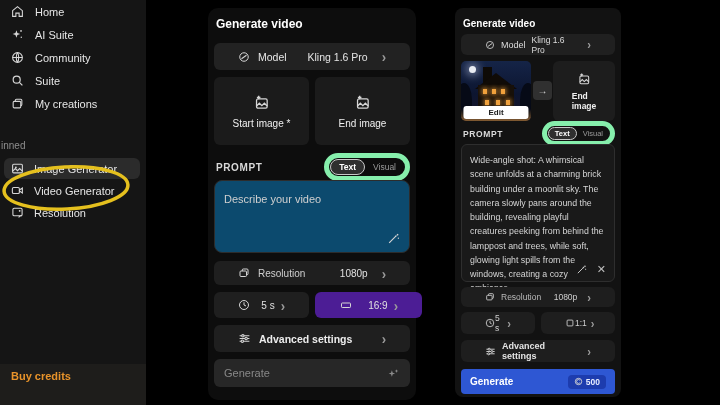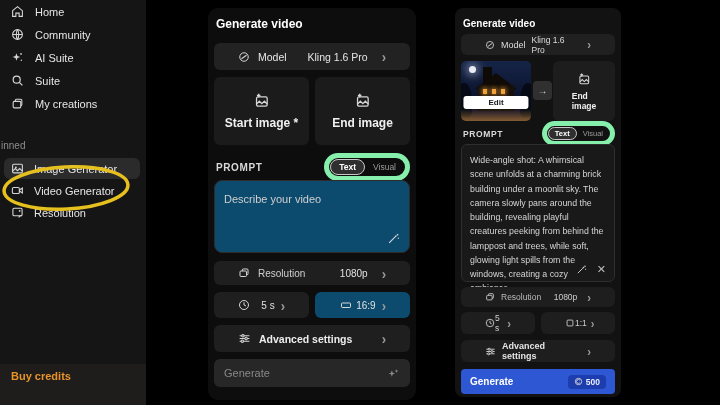--- a/index.html
+++ b/index.html
@@ -31,39 +31,39 @@
   .panel-mid { position:absolute; left:208px; top:8px; width:208px; height:392px;
     background:#0d0d0d; border-radius:10px; }
   .panel-mid .title { position:absolute; left:8px; top:9px; color:#fff; font-size:12px; font-weight:bold; }
   .m-model { left:6px; top:35px; width:196px; height:27px; gap:8px; }
   .m-model .lbl { color:#e8e8e8; font-size:10.5px; }
   .m-model .val { margin-left:auto; color:#e3e3e3; font-size:10.5px; margin-right:6px; }
   .img-box { position:absolute; background:#1b1b1b; border-radius:6px; display:flex; flex-direction:column;
     align-items:center; justify-content:center; gap:7px; color:#f0f0f0; }
   .m-img-l { left:6px; top:69px; width:95px; height:68px; }
   .m-img-r { left:107px; top:69px; width:95px; height:68px; }
-  .img-box .lab { font-size:12px; font-weight:bold; }
+  .img-box .lab { font-size:10px; font-weight:normal; }
   .prompt-head { position:absolute; display:flex; align-items:center; }
   .m-ph { left:8px; right:6px; top:150px; height:18px; }
   .p-label { color:#d9d9d9; font-weight:bold; letter-spacing:.6px; }
   .m-ph .p-label { font-size:10px; }
   .toggle { margin-left:auto; display:flex; align-items:center; border:5px solid #86efac;
     border-radius:999px; padding:1px; }
   .tg-on { border:1px solid #c9c9c9; background:#2f2f2f; color:#fff; border-radius:999px; font-weight:bold; }
   .tg-off { color:#9a9a9a; }
   .m-ph .tg-on, .m-ph .tg-off { font-size:8.5px; padding:2px 8px; }
   .textarea { position:absolute; background:#0c4a6e; border:1px solid #2c2c2c; border-radius:8px; }
   .m-ta { left:6px; top:172px; width:196px; height:73px; padding:8px 9px; }
   .m-ta .ph { color:#cfcfcf; font-size:11px; }
   .ta-tools { position:absolute; right:9px; bottom:7px; display:flex; gap:12px; align-items:center; color:#c8c8c8; }
   .m-res { left:6px; top:253px; width:196px; height:24px; gap:8px; background:#1f1f1f; }
   .m-res .lbl { color:#cfcfcf; font-size:10px; }
   .m-res .val { margin-left:auto; color:#e0e0e0; font-size:10px; margin-right:6px; }
   .m-dur { left:6px; top:284px; width:95px; height:26px; background:#1f1f1f; }
-  .m-asp { left:107px; top:284px; width:95px; height:26px; background:#0c4a6e; }
+  .m-asp { left:107px; top:284px; width:107px; height:26px; background:#4c1d95; }
   .small-val { margin-left:auto; color:#e0e0e0; font-size:10px; margin-right:6px; }
   .m-adv { left:6px; top:317px; width:196px; height:27px; gap:8px; background:#1f1f1f; }
   .m-adv .lbl { color:#ececec; font-size:10.5px; font-weight:bold; }
   .m-adv .chev { margin-left:auto; }
   .m-gen { left:6px; top:351px; width:196px; height:28px; background:#272727; border-radius:6px;
     display:flex; align-items:center; padding:0 10px; position:absolute; }
   .m-gen .lbl { color:#888; font-size:11px; }
   .m-gen .spark { margin-left:auto; color:#8a8a8a; }
 
   
@@ -80,21 +80,21 @@
     box-shadow:0 0 8px 3px rgba(220,228,255,.45); }
   .tree { position:absolute; width:16px; height:34px; background:#060a16; border-radius:50% 50% 20% 20%; }
   .tree.l { left:-5px; bottom:4px; } .tree.r { right:-5px; bottom:4px; }
   .house-roof { position:absolute; left:14px; top:12px; width:42px; height:16px; background:#100b07;
     clip-path:polygon(50% 0, 100% 100%, 0 100%); }
   .house-body { position:absolute; left:17px; top:24px; width:36px; height:26px; background:#171009; }
   .house-tower { position:absolute; left:22px; top:6px; width:9px; height:22px; background:#0e0a06; }
   .win { position:absolute; width:4px; height:5px; background:#f0a13c; box-shadow:0 0 4px 1px rgba(240,161,60,.7); }
   .glow { position:absolute; left:0; bottom:0; width:100%; height:12px;
     background:linear-gradient(to top, rgba(216,148,58,.55), rgba(216,148,58,0)); }
-  .edit-pill { position:absolute; left:50%; transform:translateX(-50%); bottom:12px; background:#fff;
+  .edit-pill { position:absolute; left:50%; transform:translateX(-50%); bottom:2px; background:#fff;
     color:#1b1b1b; font-size:8px; font-weight:bold; border-radius:3px; padding:2px 25px; }
   .arrow-btn { position:absolute; left:78px; top:73px; width:19px; height:19px; background:#303030;
     border-radius:4px; color:#d8d8d8; display:flex; align-items:center; justify-content:center; font-size:10px; }
   .r-img-end { left:98px; top:53px; width:62px; height:60px; gap:5px; background:#1d1d1d; }
   .r-img-end .lab { font-size:8.5px; font-weight:bold; }
   .r-ph { left:8px; right:6px; top:119px; height:13px; }
   .r-ph .p-label { font-size:8.5px; }
   .r-ph .tg-on, .r-ph .tg-off { font-size:7.5px; padding:1px 6px; }
   .r-ta { left:6px; top:136px; width:154px; height:138px; background:#191919; border:1px solid #2e2e2e;
     border-radius:6px; padding:8px 8px; }
@@ -127,36 +127,36 @@
       <div class="nav-item">
         <span class="icon">
           <svg width="13" height="13" viewBox="0 0 24 24" fill="none" stroke="currentColor" stroke-width="2">
               <path d="M3 10.5 12 3l9 7.5V21h-6v-6h-6v6H3z"></path>
             </svg>
         </span>
         <span>Home</span>
       </div>
       <div class="nav-item">
         <span class="icon">
-          <svg width="13" height="13" viewBox="0 0 24 24" fill="none" stroke="currentColor" stroke-width="2">
-              <circle cx="12" cy="12" r="9"></circle>
-              <path d="M3 12h18M12 3c3 3.5 3 14.5 0 18M12 3c-3 3.5-3 14.5 0 18"></path>
-            </svg>
-        </span>
-        <span>Community</span>
-      </div>
-      <div class="nav-item">
-        <span class="icon">
           <svg width="13" height="13" viewBox="0 0 24 24" fill="currentColor">
               <path d="M10 4l1.8 5.2L17 11l-5.2 1.8L10 18l-1.8-5.2L3 11l5.2-1.8z"></path>
               <circle cx="18.5" cy="5.5" r="1.6"></circle>
               <circle cx="19" cy="17" r="1.3"></circle>
             </svg>
         </span>
         <span>AI Suite</span>
+      </div>
+      <div class="nav-item">
+        <span class="icon">
+          <svg width="13" height="13" viewBox="0 0 24 24" fill="none" stroke="currentColor" stroke-width="2">
+              <circle cx="12" cy="12" r="9"></circle>
+              <path d="M3 12h18M12 3c3 3.5 3 14.5 0 18M12 3c-3 3.5-3 14.5 0 18"></path>
+            </svg>
+        </span>
+        <span>Community</span>
       </div>
       <div class="nav-item">
         <span class="icon">
           <svg width="13" height="13" viewBox="0 0 24 24" fill="none" stroke="currentColor" stroke-width="2.2">
               <circle cx="10.5" cy="10.5" r="6.5"></circle>
               <path d="M15.5 15.5 21 21"></path>
             </svg>
         </span>
         <span>Suite</span>
       </div>

